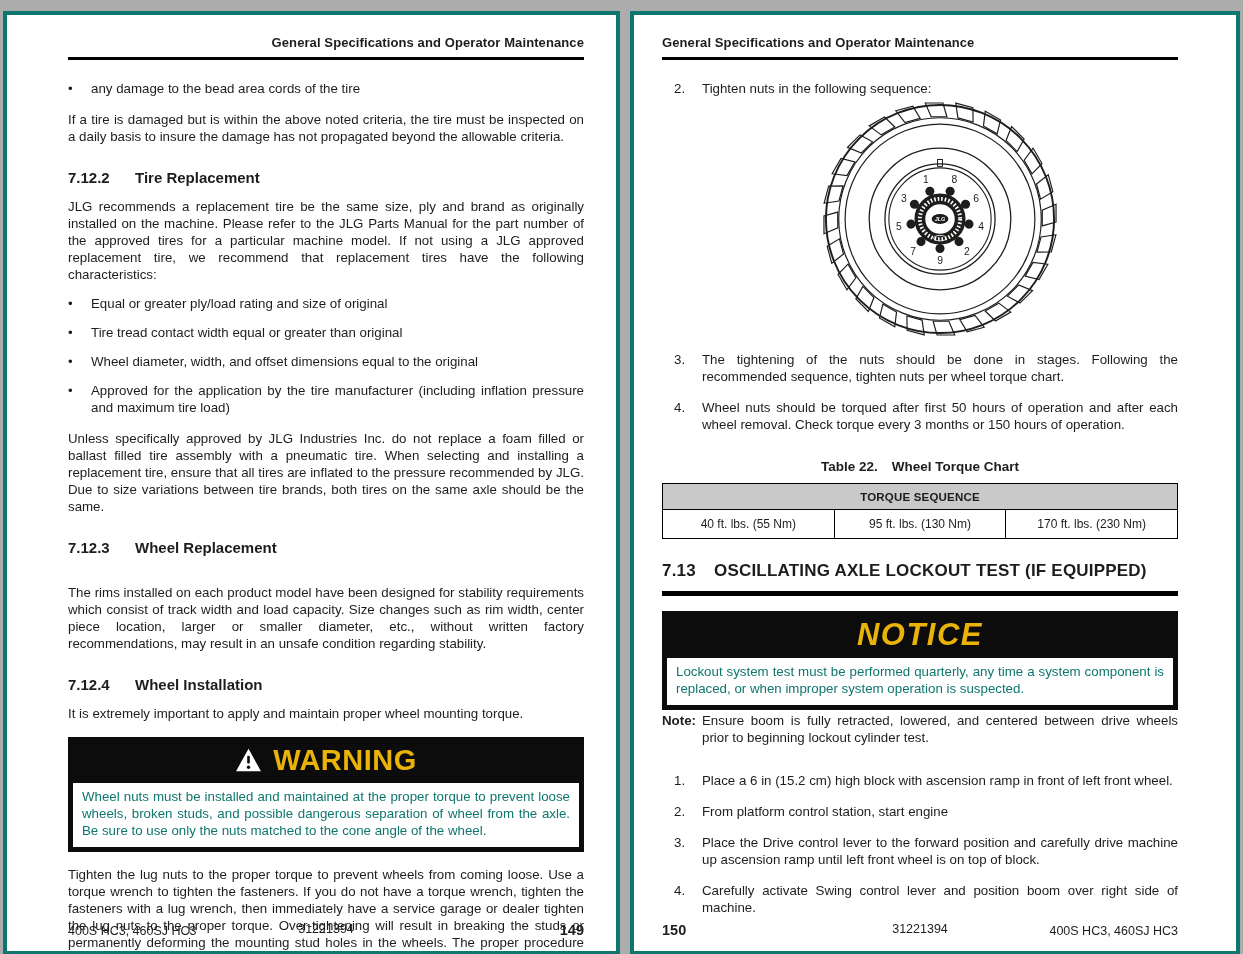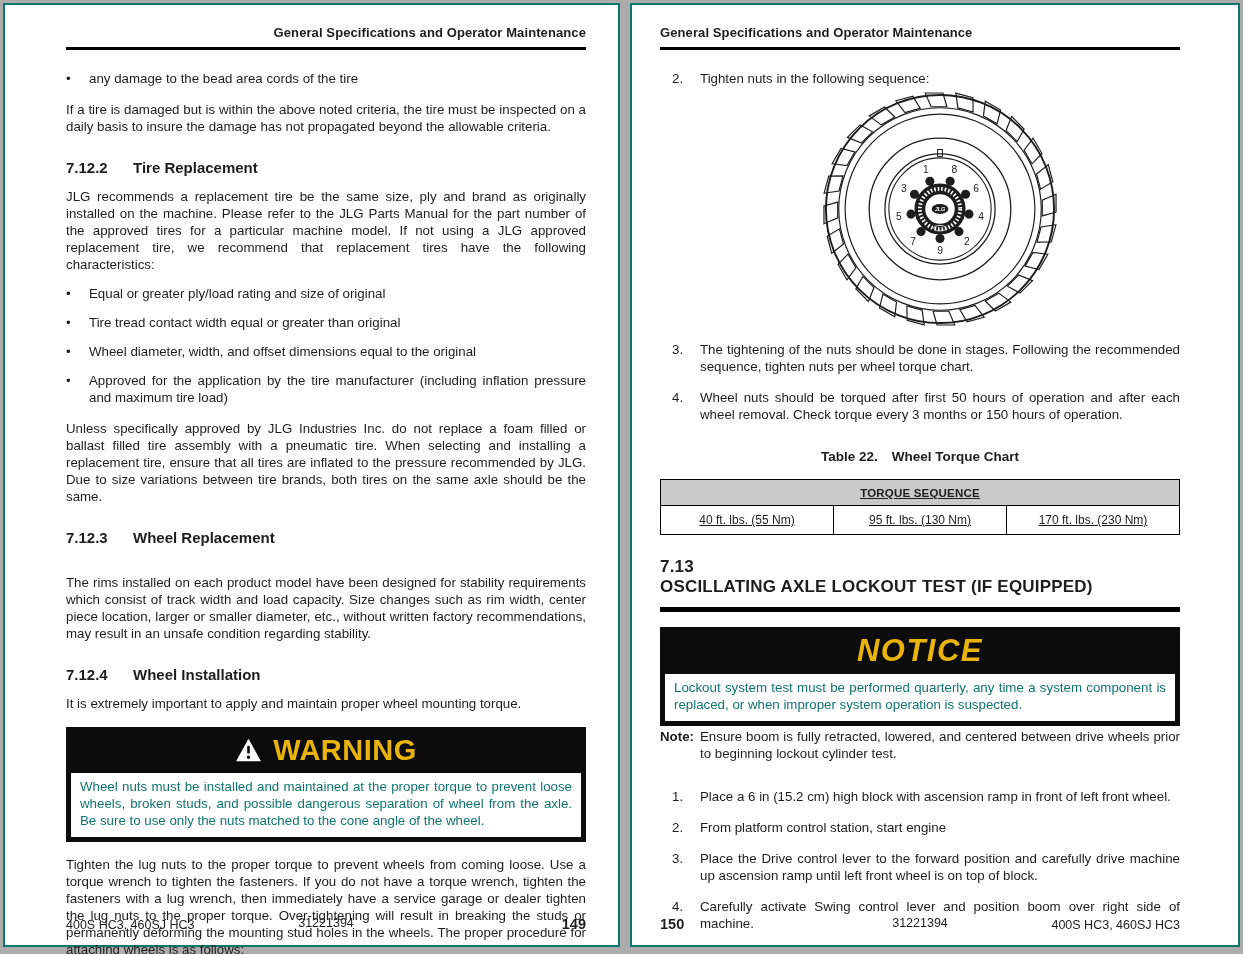--- a/index.html
+++ b/index.html
@@ -2,40 +2,40 @@
 <html><head>
 <meta charset="utf-8">
 <style>
   html,body{margin:0;padding:0;}
   body{
     width:1243px;height:954px;background:#acacac;
     font-family:"Liberation Sans", sans-serif;color:#1d1d1b;
   }
   .canvas{position:relative;width:1243px;height:954px;overflow:hidden;}
   .page{
-    position:absolute;top:3px;height:944px;background:#fff;
-    border:2px solid #0f766e;box-sizing:border-box;
+    position:absolute;top:11px;height:944px;background:#fff;
+    border:4px solid #0f766e;box-sizing:border-box;
   }
   .page-left{left:3px;width:617px;padding:20px 32px 0 61px;}
   .page-right{left:630px;width:610px;padding:20px 58px 0 28px;}
 
   .running-header{font-weight:bold;font-size:13px;padding-bottom:7px;letter-spacing:.1px;}
   .page-left .running-header{text-align:right;}
   .header-rule{height:3px;background:#000;}
 
   .para{font-size:13.3px;line-height:17px;text-align:justify;margin:14px 0 0;}
   .bullet-row{display:flex;font-size:13.3px;line-height:17px;margin-top:12px;}
   .bullet-row.first{margin-top:20px;}
   .bullet-mark{width:23px;flex:none;}
   .bullet-text{flex:1;text-align:justify;}
   .bullet-list{margin-top:4px;}
 
   .sec-heading{display:flex;font-weight:bold;font-size:15px;margin:24px 0 0;}
   .sec-num{width:67px;flex:none;}
-  .sec-heading.major{font-size:17px;margin-top:22px;letter-spacing:.2px;flex-direction:column;}
+  .sec-heading.major{font-size:17px;margin-top:22px;letter-spacing:.2px;}
   .sec-heading.major .sec-num{width:52px;}
   .rule-thick{height:5px;background:#000;margin-top:10px;}
 
   .alertbox{margin-top:15px;background:#0c0c0c;padding:0 5px 5px;}
   .alert-head{display:flex;align-items:center;justify-content:center;gap:11px;
     height:46px;color:#eab308;font-weight:bold;font-size:29px;letter-spacing:.5px;}
   .alert-head.notice{font-style:italic;font-size:31px;height:47px;letter-spacing:1.5px;}
   .alert-body{background:#fff;color:#0f766e;padding:5px 9px 8px;
     font-size:13.3px;line-height:17px;text-align:justify;}
 
@@ -49,21 +49,21 @@
   .note-row{display:flex;font-size:13.3px;line-height:17px;margin-top:2px;}
   .note-label{width:40px;flex:none;font-weight:bold;}
   .note-text{flex:1;text-align:justify;}
 
   .diagram-wrap{display:flex;justify-content:center;margin-top:4px;}
   svg.wheel{margin-left:40px;display:block;}
   svg text{font-family:"Liberation Sans", sans-serif;}
 
   .tbl-caption{text-align:center;font-weight:bold;font-size:13.5px;margin-top:26px;}
   .tbl-caption .cap-title{margin-left:14px;}
-  table.torque{width:100%;border-collapse:collapse;margin-top:15px;table-layout:fixed;text-decoration:underline;}
+  table.torque{width:100%;border-collapse:collapse;margin-top:9px;table-layout:fixed;}
   .torque th,.torque td{border:1.5px solid #000;text-align:center;padding:0;}
   .torque .hdr{background:#c9c9c9;font-size:11.5px;font-weight:bold;height:25px;letter-spacing:.2px;}
   .torque .stage{font-size:12px;font-weight:normal;height:26px;}
   .torque .val{font-size:12px;height:28px;}
 
   .footer{position:absolute;bottom:13px;display:flex;align-items:baseline;font-size:12.5px;}
   .page-left .footer{left:61px;right:32px;}
   .page-right .footer{left:28px;right:58px;}
   .f-center{position:absolute;left:0;right:0;text-align:center;}
   .f-right{margin-left:auto;}

